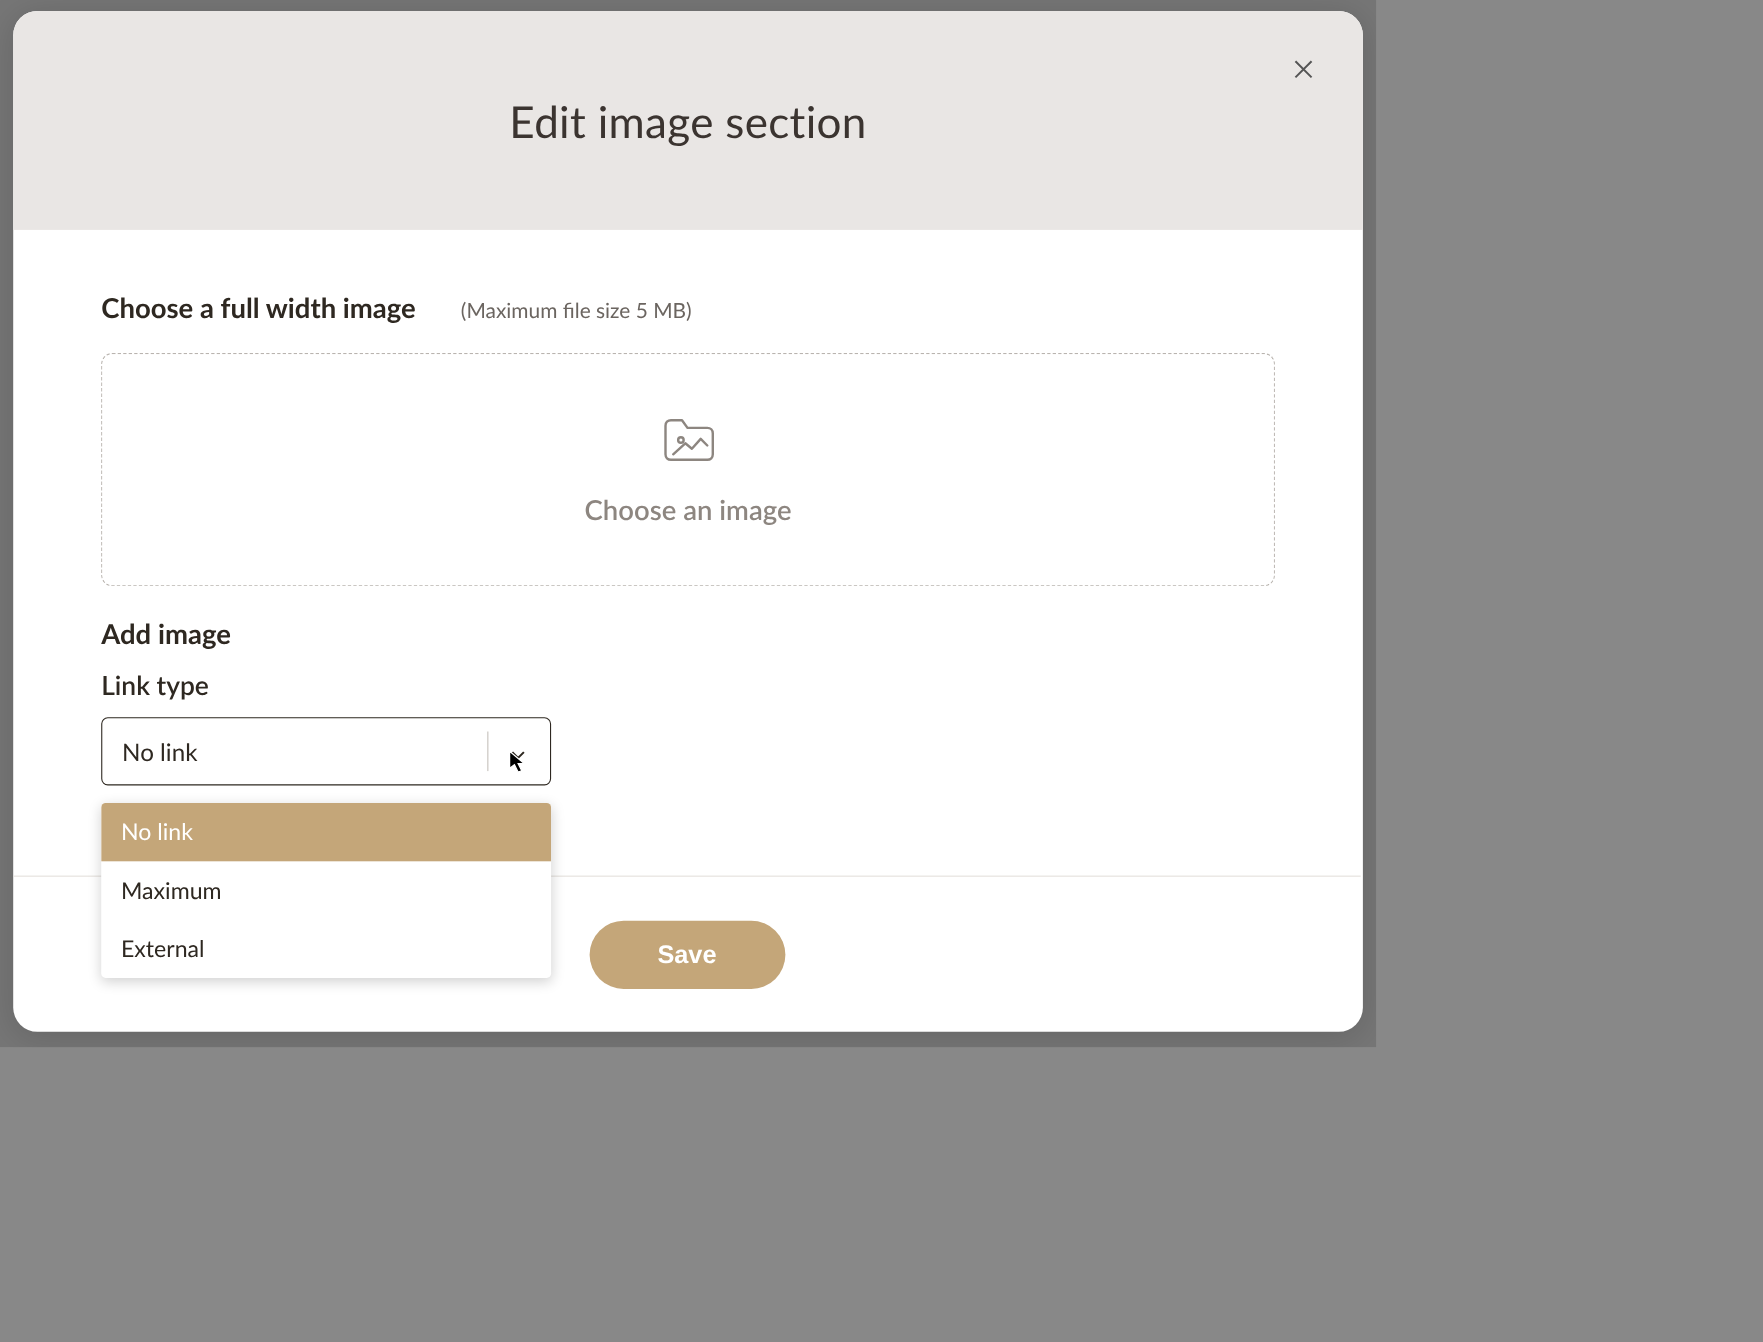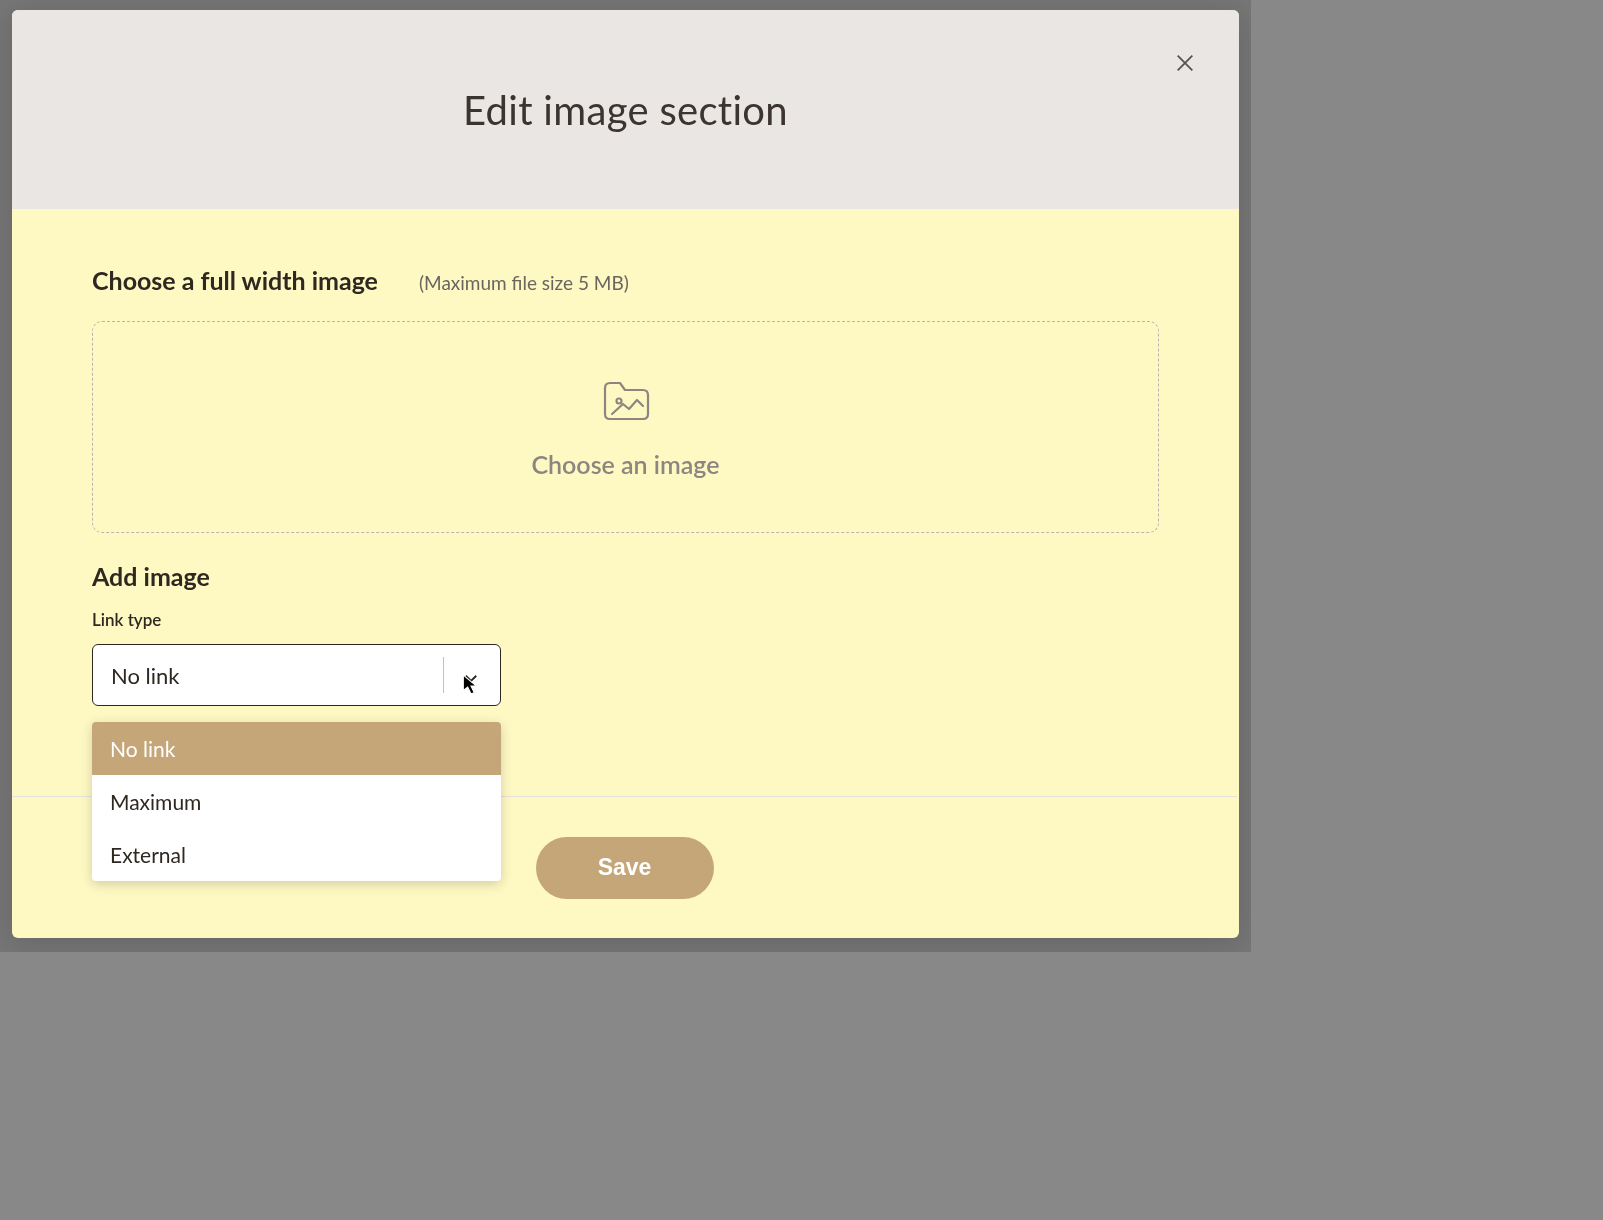--- a/index.html
+++ b/index.html
@@ -22,22 +22,22 @@
       inset: 0;
       background: rgba(100, 100, 100, 0.5);
     }
     
     .modal {
       position: absolute;
       top: 10px;
       left: 12px;
       right: 12px;
       bottom: 14px;
-      background: #fef9c3;
-      border-radius: 6px;
+      background: #ffffff;
+      border-radius: 22px;
       overflow: hidden;
       box-shadow: 0 4px 30px rgba(0,0,0,0.15);
     }
     
     .modal-header {
       background: #e9e6e4;
       height: 199px;
       position: relative;
       display: flex;
       align-items: center;
@@ -124,21 +124,21 @@
     
     .add-link-heading {
       font-size: 25px;
       font-weight: 700;
       color: #2e2821;
       margin-top: 28px;
       margin-bottom: 18px;
     }
     
     .field-label {
-      font-size: 17px;
+      font-size: 24px;
       font-weight: 600;
       color: #2e2821;
       margin-bottom: 14px;
     }
     
     .select-wrap {
       position: relative;
       width: 409px;
     }
     

